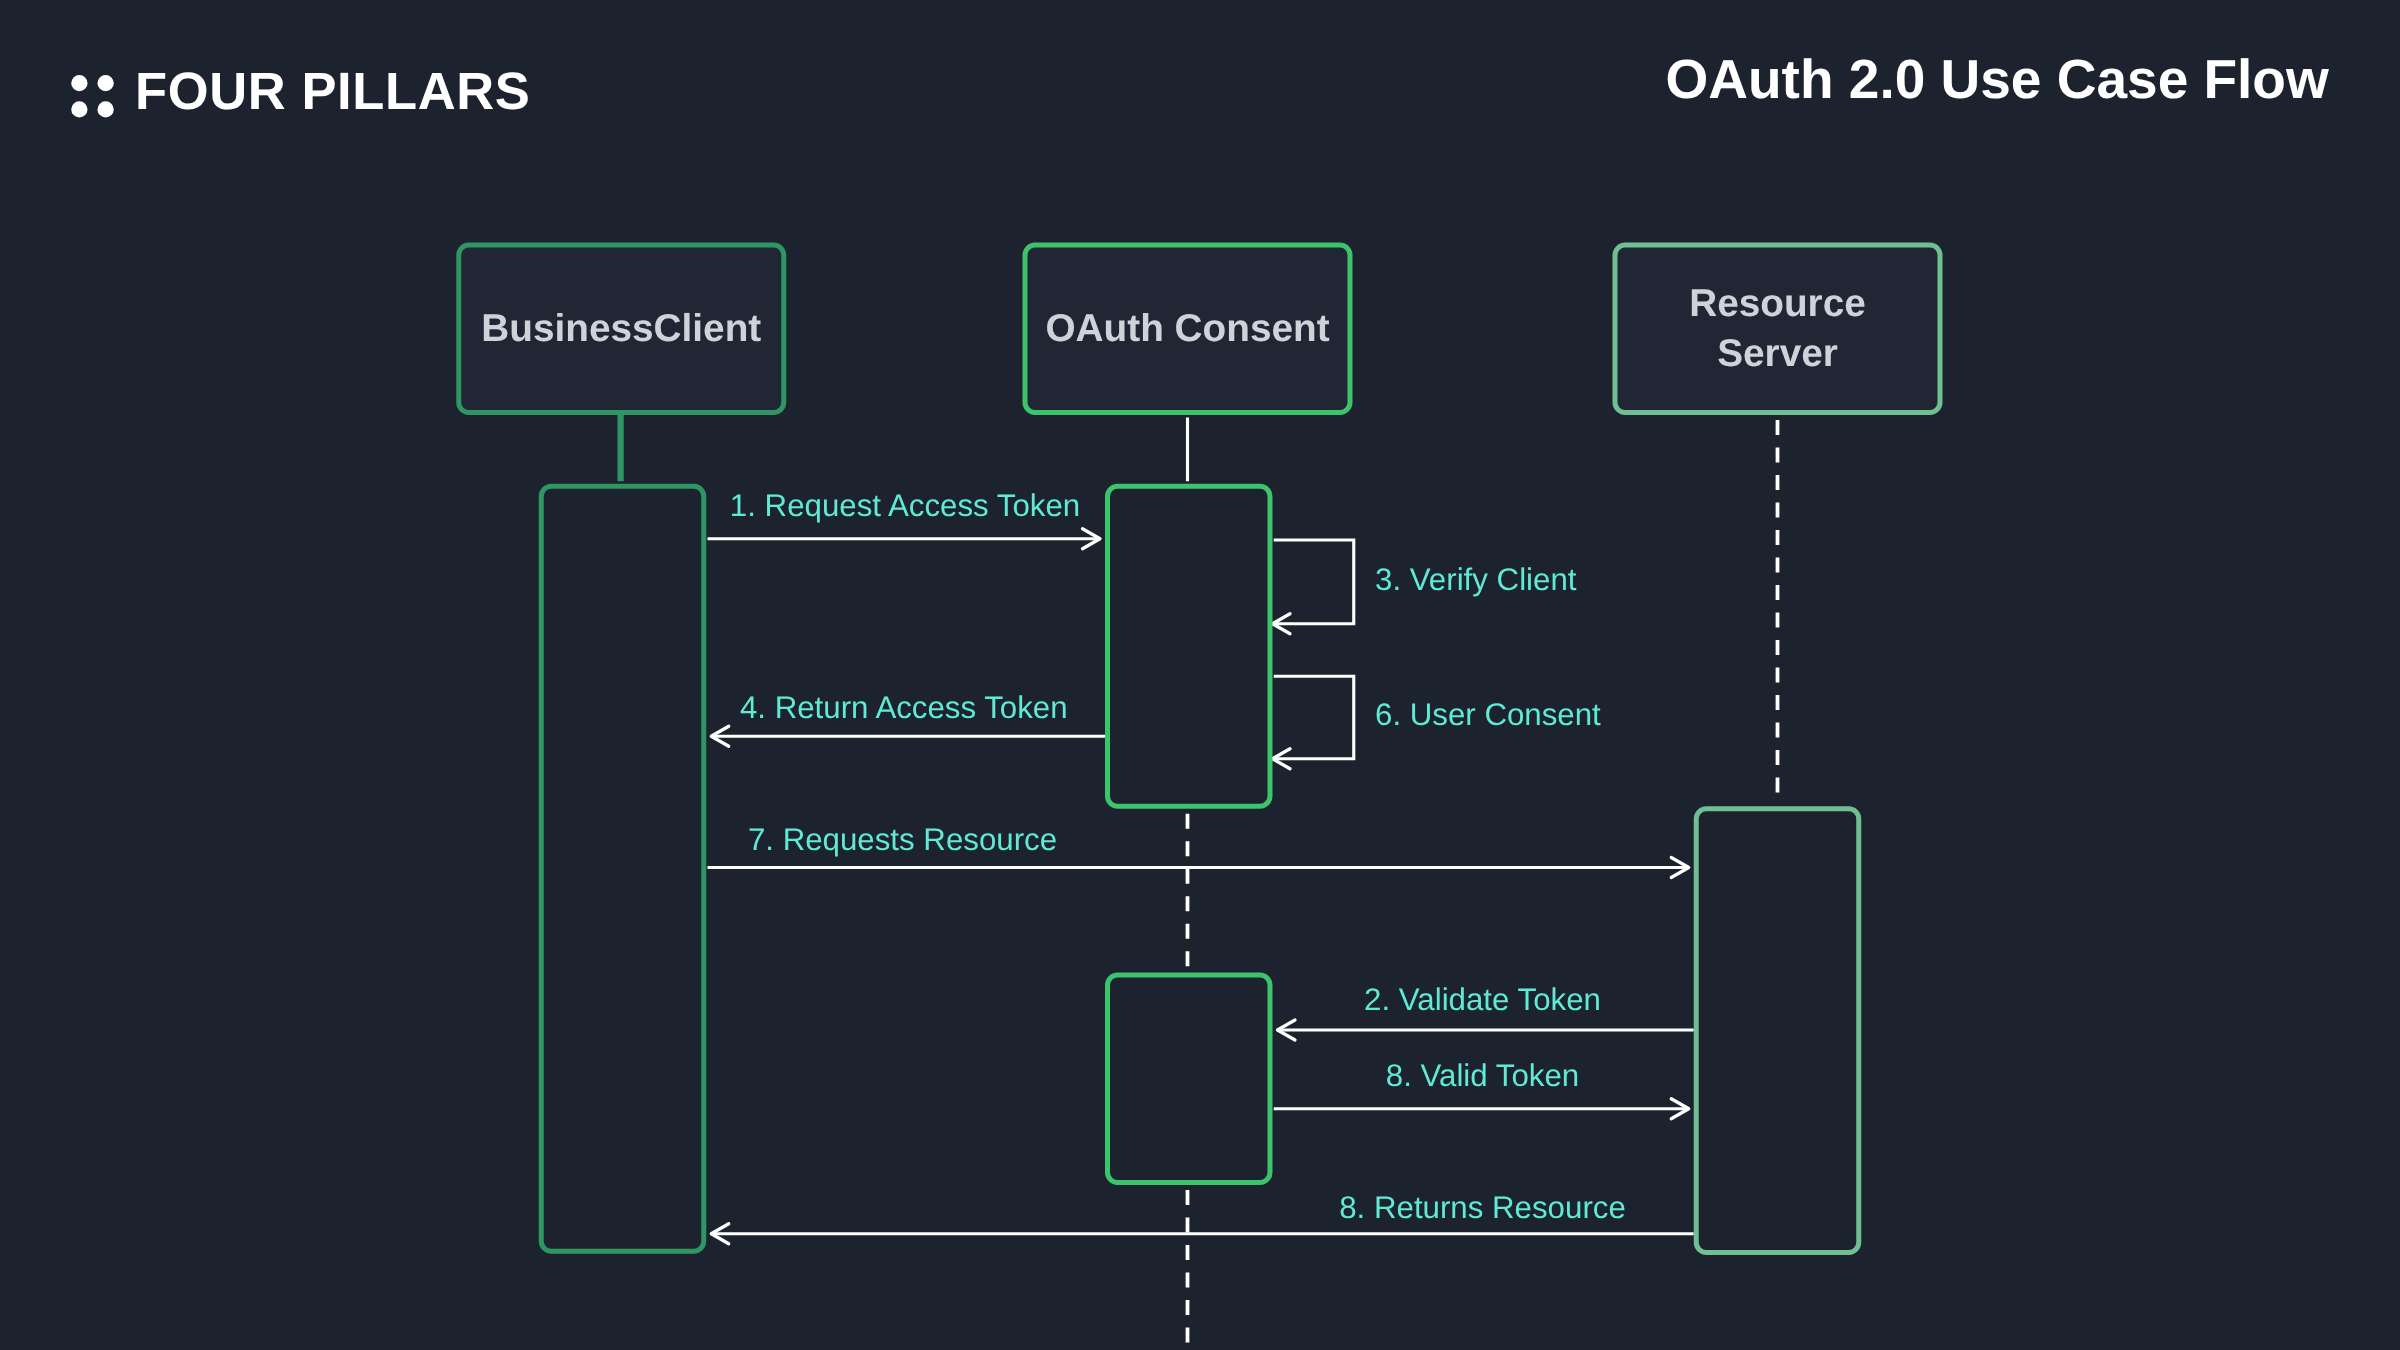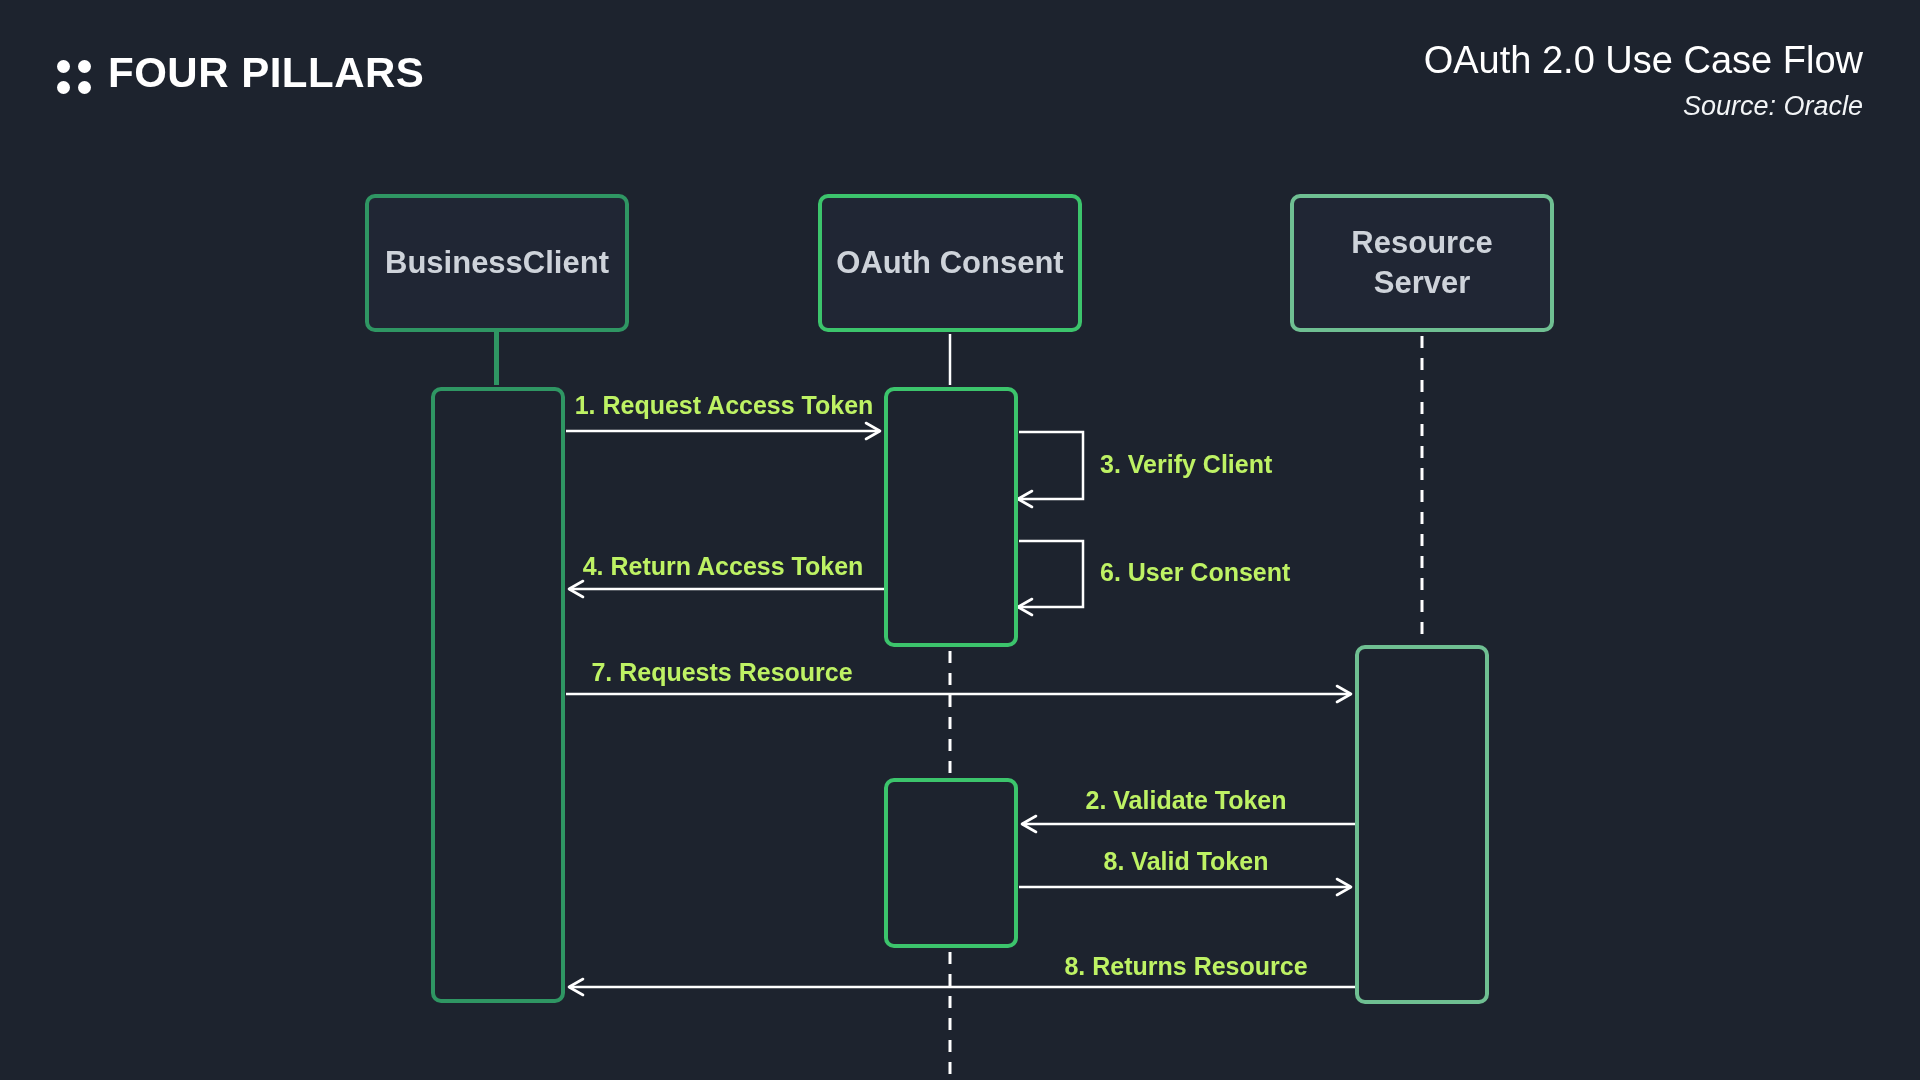--- a/index.html
+++ b/index.html
@@ -7,21 +7,21 @@
     width:1920px;height:1080px;position:relative;overflow:hidden;
     background:#1d232e;color:#ffffff;
     font-family:"Liberation Sans", sans-serif;
   }
   
   .logo{position:absolute;left:57px;top:52px;display:flex;align-items:flex-end;gap:17px}
   .logo-dots{display:grid;grid-template-columns:13px 13px;grid-gap:8px}
   .logo-dots i{width:13px;height:13px;border-radius:50%;background:#ffffff}
   .logo-text{font-size:42px;font-weight:bold;letter-spacing:0.5px;line-height:1}
   .titleblock{position:absolute;right:57px;top:40px;text-align:right}
-  .page-title{margin:0;font-size:38px;font-weight:normal;line-height:1.1}
+  .page-title{margin:0;font-size:44px;font-weight:bold;line-height:1.1}
   .source-credit{font-size:27px;font-style:italic;margin-top:9px;color:#f2f4f6}
   
   .actor{
     position:absolute;top:194px;width:264px;height:138px;box-sizing:border-box;
     border-radius:10px;display:flex;align-items:center;justify-content:center;
     background:#202634;color:#ced3da;font-weight:bold;font-size:31px;
     text-align:center;line-height:1.3;
   }
   .actor-bc{left:365px;border:4px solid #2f9663}
   .actor-oa{left:818px;border:4px solid #3cc46c}
@@ -29,21 +29,21 @@
   .actor-rs .wrap{display:block;width:180px}
   
   .act{position:absolute;box-sizing:border-box;border-radius:10px;background:transparent}
   .act-bc {left:431px;top:387px;width:134px;height:616px;border:4px solid #2f9663}
   .act-oa1{left:884px;top:387px;width:134px;height:260px;border:4px solid #3cc46c}
   .act-oa2{left:884px;top:778px;width:134px;height:170px;border:4px solid #3cc46c}
   .act-rs {left:1355px;top:645px;width:134px;height:359px;border:4px solid #6fbf92}
   
   .lines{position:absolute;left:0;top:0;width:1920px;height:1080px;pointer-events:none}
   
-  .msg{position:absolute;font-weight:bold;font-size:25px;white-space:nowrap;color:#bef264}
+  .msg{position:absolute;font-weight:normal;font-size:25px;white-space:nowrap;color:#5eead4}
   .msg.center{transform:translateX(-50%)}
   .m1{left:724px;top:391px}
   .m2{left:1100px;top:450px}
   .m3{left:1100px;top:558px}
   .m4{left:723px;top:552px}
   .m5{left:722px;top:658px}
   .m6{left:1186px;top:786px}
   .m7{left:1186px;top:847px}
   .m8{left:1186px;top:952px}
 </style>
@@ -57,21 +57,20 @@
         <i></i>
         <i></i>
         <i></i>
         <i></i>
       </span>
     <span class="logo-text">FOUR PILLARS</span>
   </div>
 
   <div class="titleblock">
     <h1 class="page-title">OAuth 2.0 Use Case Flow</h1>
-    <div class="source-credit">Source: Oracle</div>
   </div>
 
   <svg class="lines" width="1920" height="1080" viewBox="0 0 1920 1080">
     <defs>
       <marker id="chevL" markerUnits="userSpaceOnUse" markerWidth="22" markerHeight="24" refX="17" refY="10" orient="auto">
         <path d="M3,2 L17,10 L3,18" fill="none" stroke="#ffffff" stroke-width="2.6" stroke-linecap="round" stroke-linejoin="round"></path>
       </marker>
     </defs>
 
     <path d="M496.5,332 V385" stroke="#2f9663" stroke-width="5" fill="none"></path>

